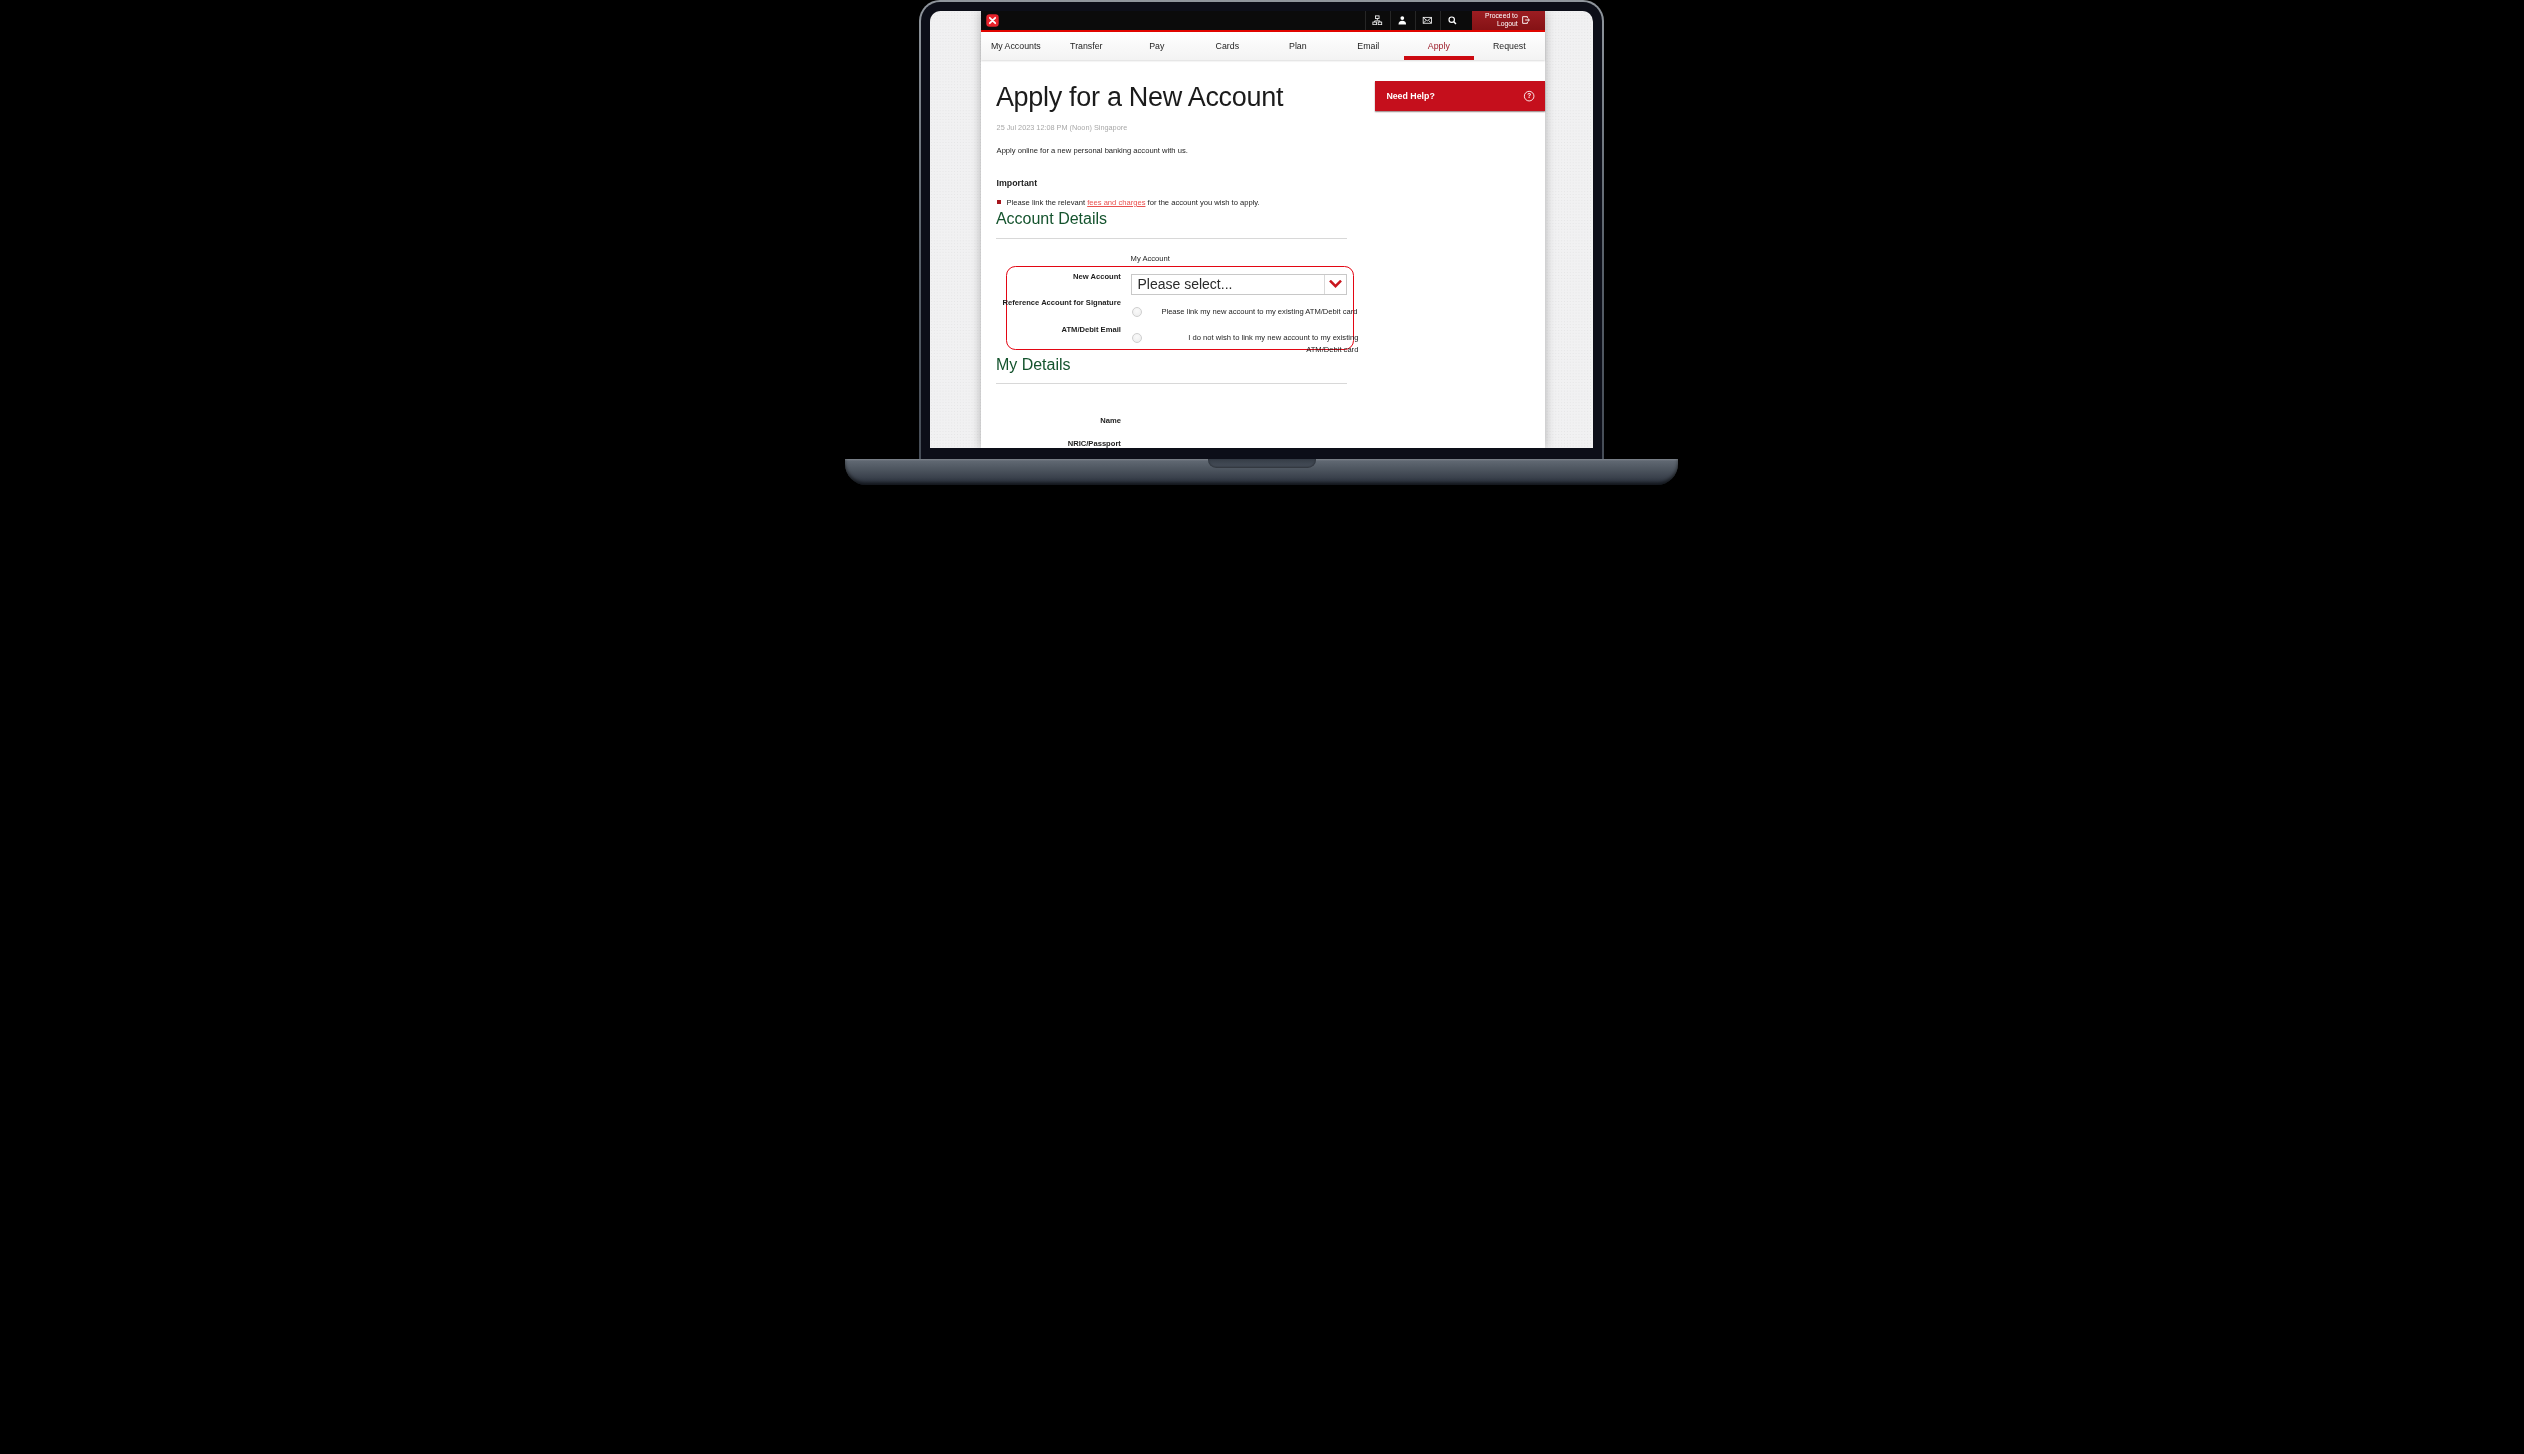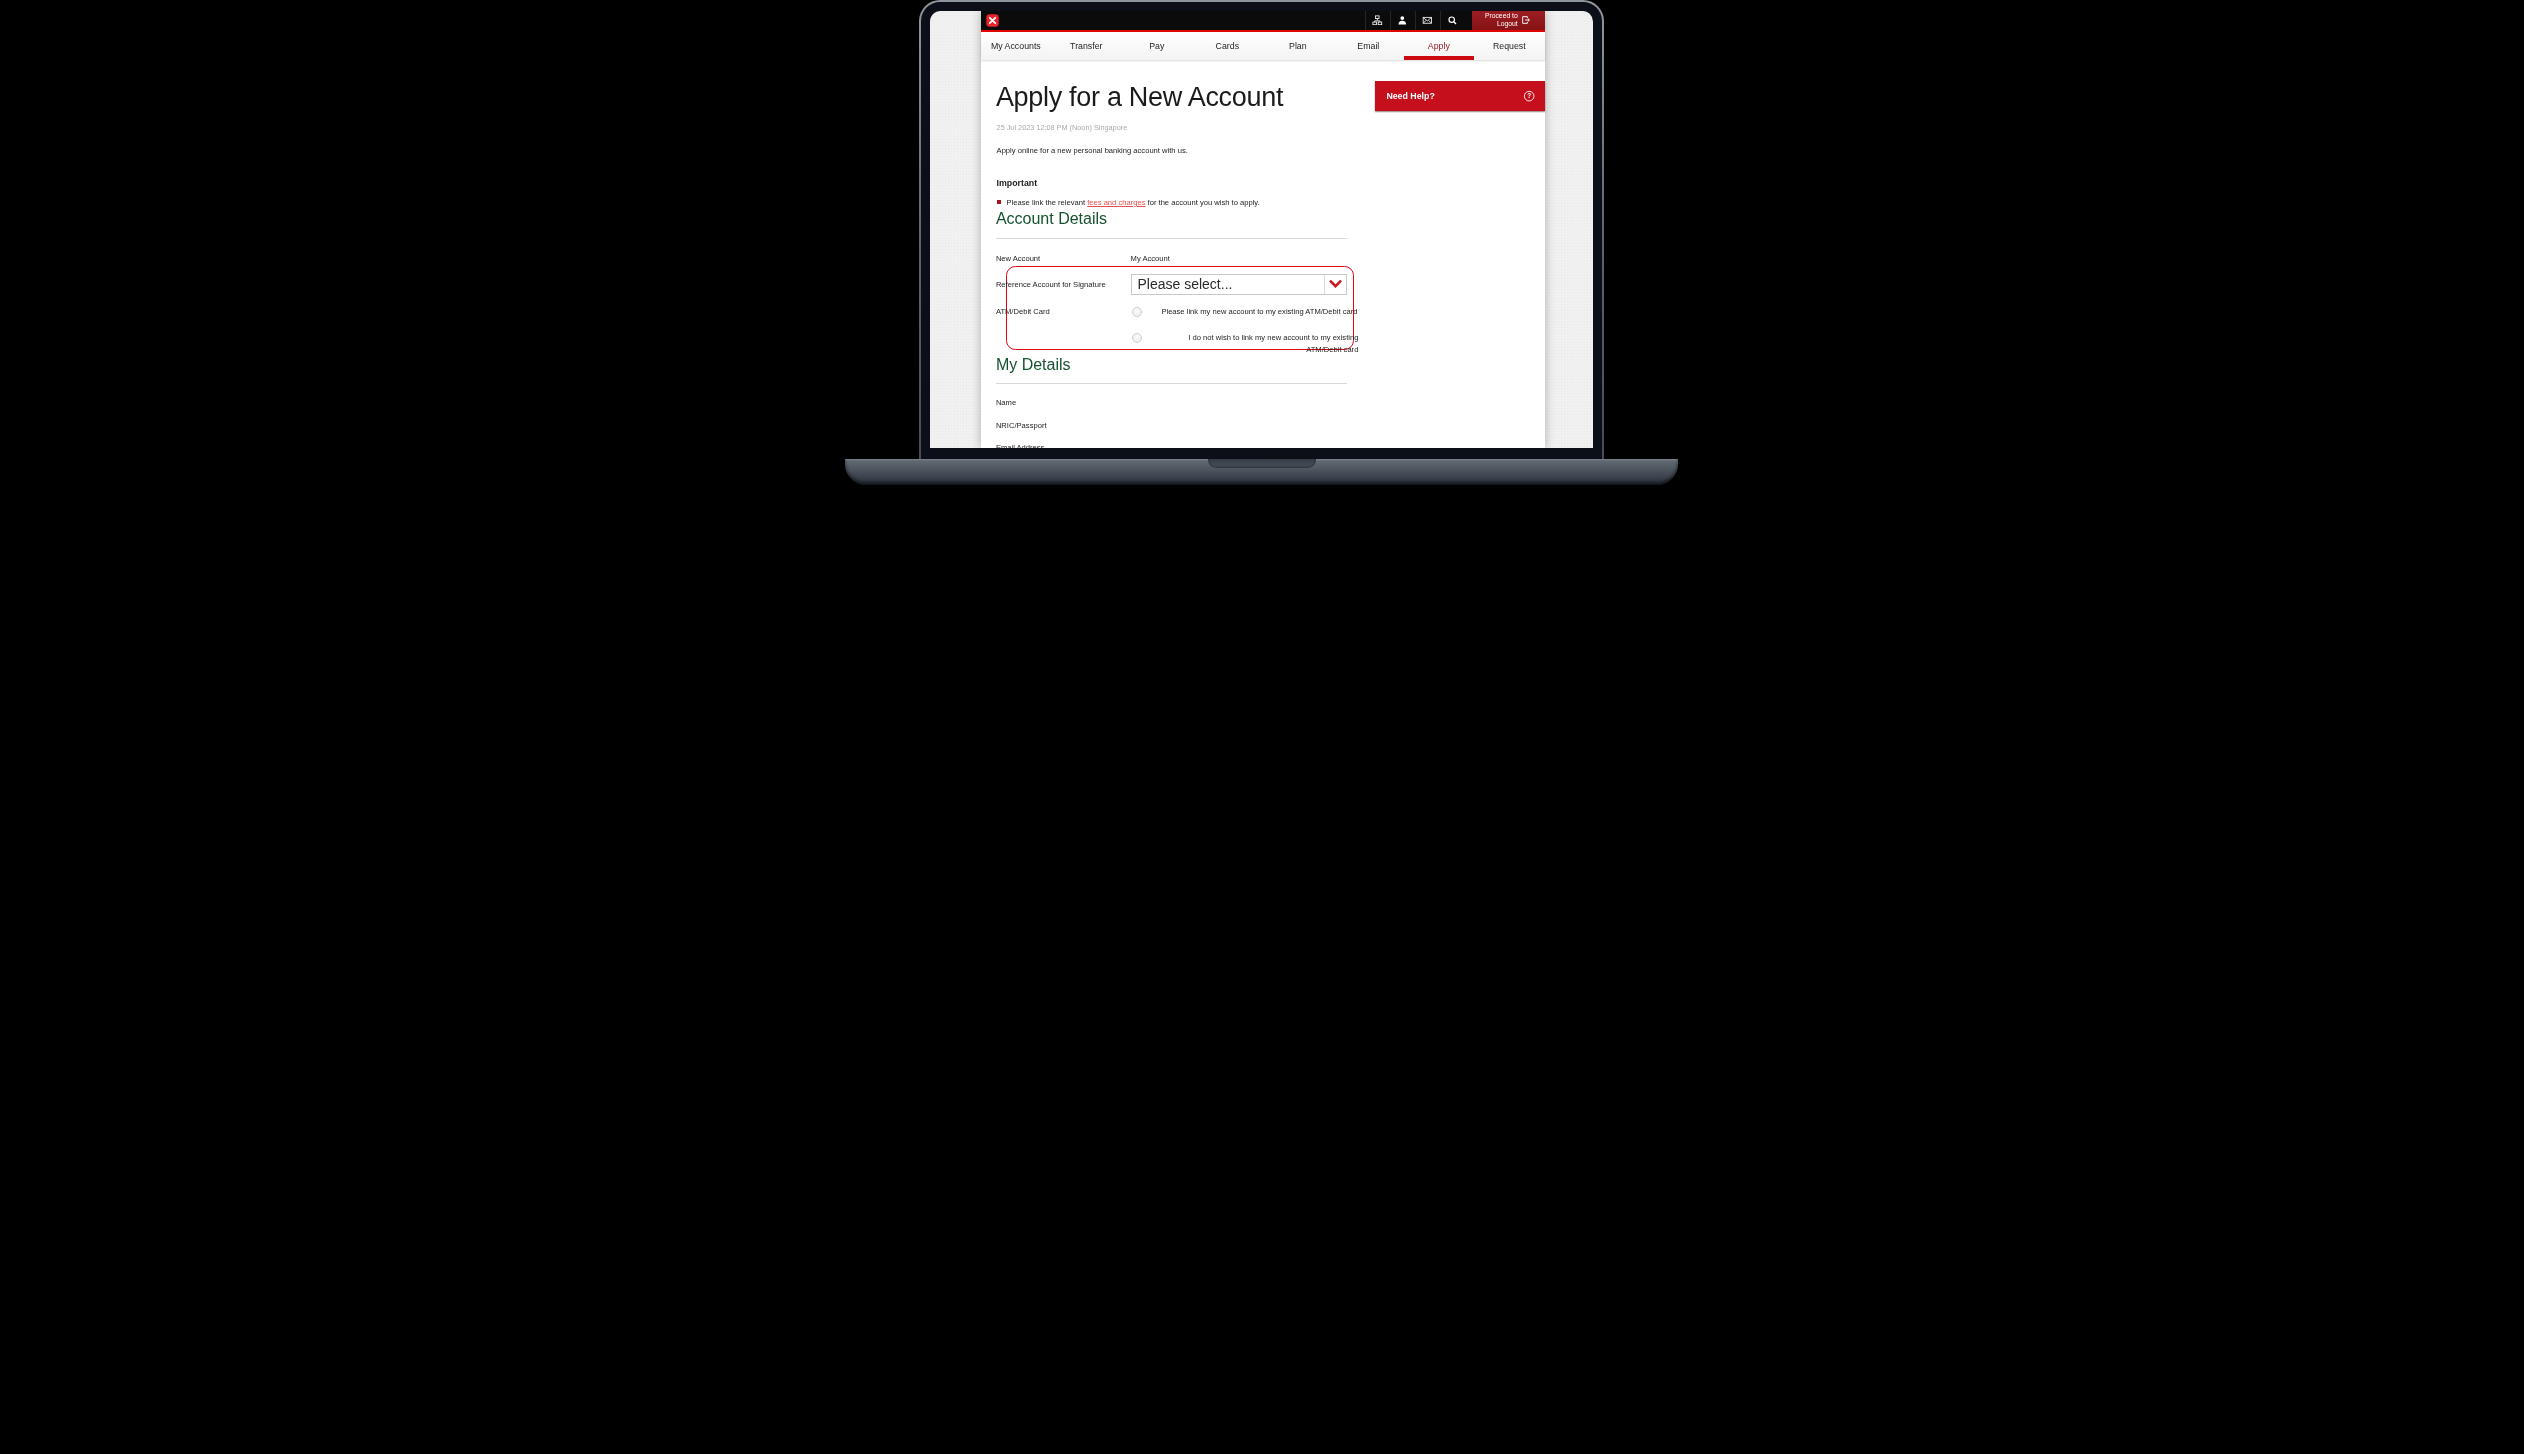--- a/index.html
+++ b/index.html
@@ -61,21 +61,21 @@
   .bullet-sq{width:4.1px;height:4.1px;background:#a6151c;margin:2.4px 5.9px 0 0;flex:none;}
   .link-red{color:#e9504e;text-decoration:underline;cursor:pointer;}
 
   .h2{position:absolute;left:15.3px;font-size:16px;font-weight:300;color:#14532d;}
   .h2.account{top:150px;}
   .h2.mydetails{top:296px;}
   .divider{position:absolute;left:15.3px;width:351px;height:0.6px;background:#d8d8d8;}
   .divider.d1{top:178px;}
   .divider.d2{top:323px;}
 
-  .flabel{position:absolute;left:15.3px;width:125px;font-weight:normal;}
+  .flabel{position:absolute;left:15.3px;width:125px;text-align:right;font-weight:bold;margin-top:18px;}
   .fvalue{position:absolute;left:150px;}
 
   .hl-box{position:absolute;left:25px;top:206px;width:348px;height:84px;box-sizing:border-box;
     border:1.8px solid #e30613;border-radius:9.4px;}
 
   .dropdown{position:absolute;left:150px;top:214px;width:216px;height:21px;box-sizing:border-box;
     border:0.6px solid #c8c8c8;background:#fff;display:flex;align-items:center;padding-left:5.9px;
     font-size:14px;color:#2b2b2b;cursor:pointer;}
   .dd-spacer{flex:1;}
   .dd-chev{width:20.6px;height:100%;border-left:0.6px solid #d9d9d9;display:flex;align-items:center;justify-content:center;flex:none;}
@@ -204,21 +204,21 @@
             <div class="dropdown">
               <span>Please select...</span>
               <span class="dd-spacer"></span>
               <span class="dd-chev">
                 <svg width="13" height="8.2" viewBox="0 0 22 14" fill="none">
                   <polyline points="3,2.5 11,10.5 19,2.5" stroke="#c9161d" stroke-width="4.2" stroke-linecap="square"></polyline>
                 </svg>
               </span>
             </div>
 
-            <div class="flabel atm-label">ATM/Debit Card</div>
+            <div class="flabel atm-label">ATM/Debit Email</div>
 
             <div class="radio-row r1">
               <span class="radio-circle"></span>
               <span class="radio-label">Please link my new account to my existing ATM/Debit card</span>
             </div>
             <div class="radio-row r2">
               <span class="radio-circle"></span>
               <span class="radio-label">I do not wish to link my new account to my existing ATM/Debit card</span>
             </div>
 

